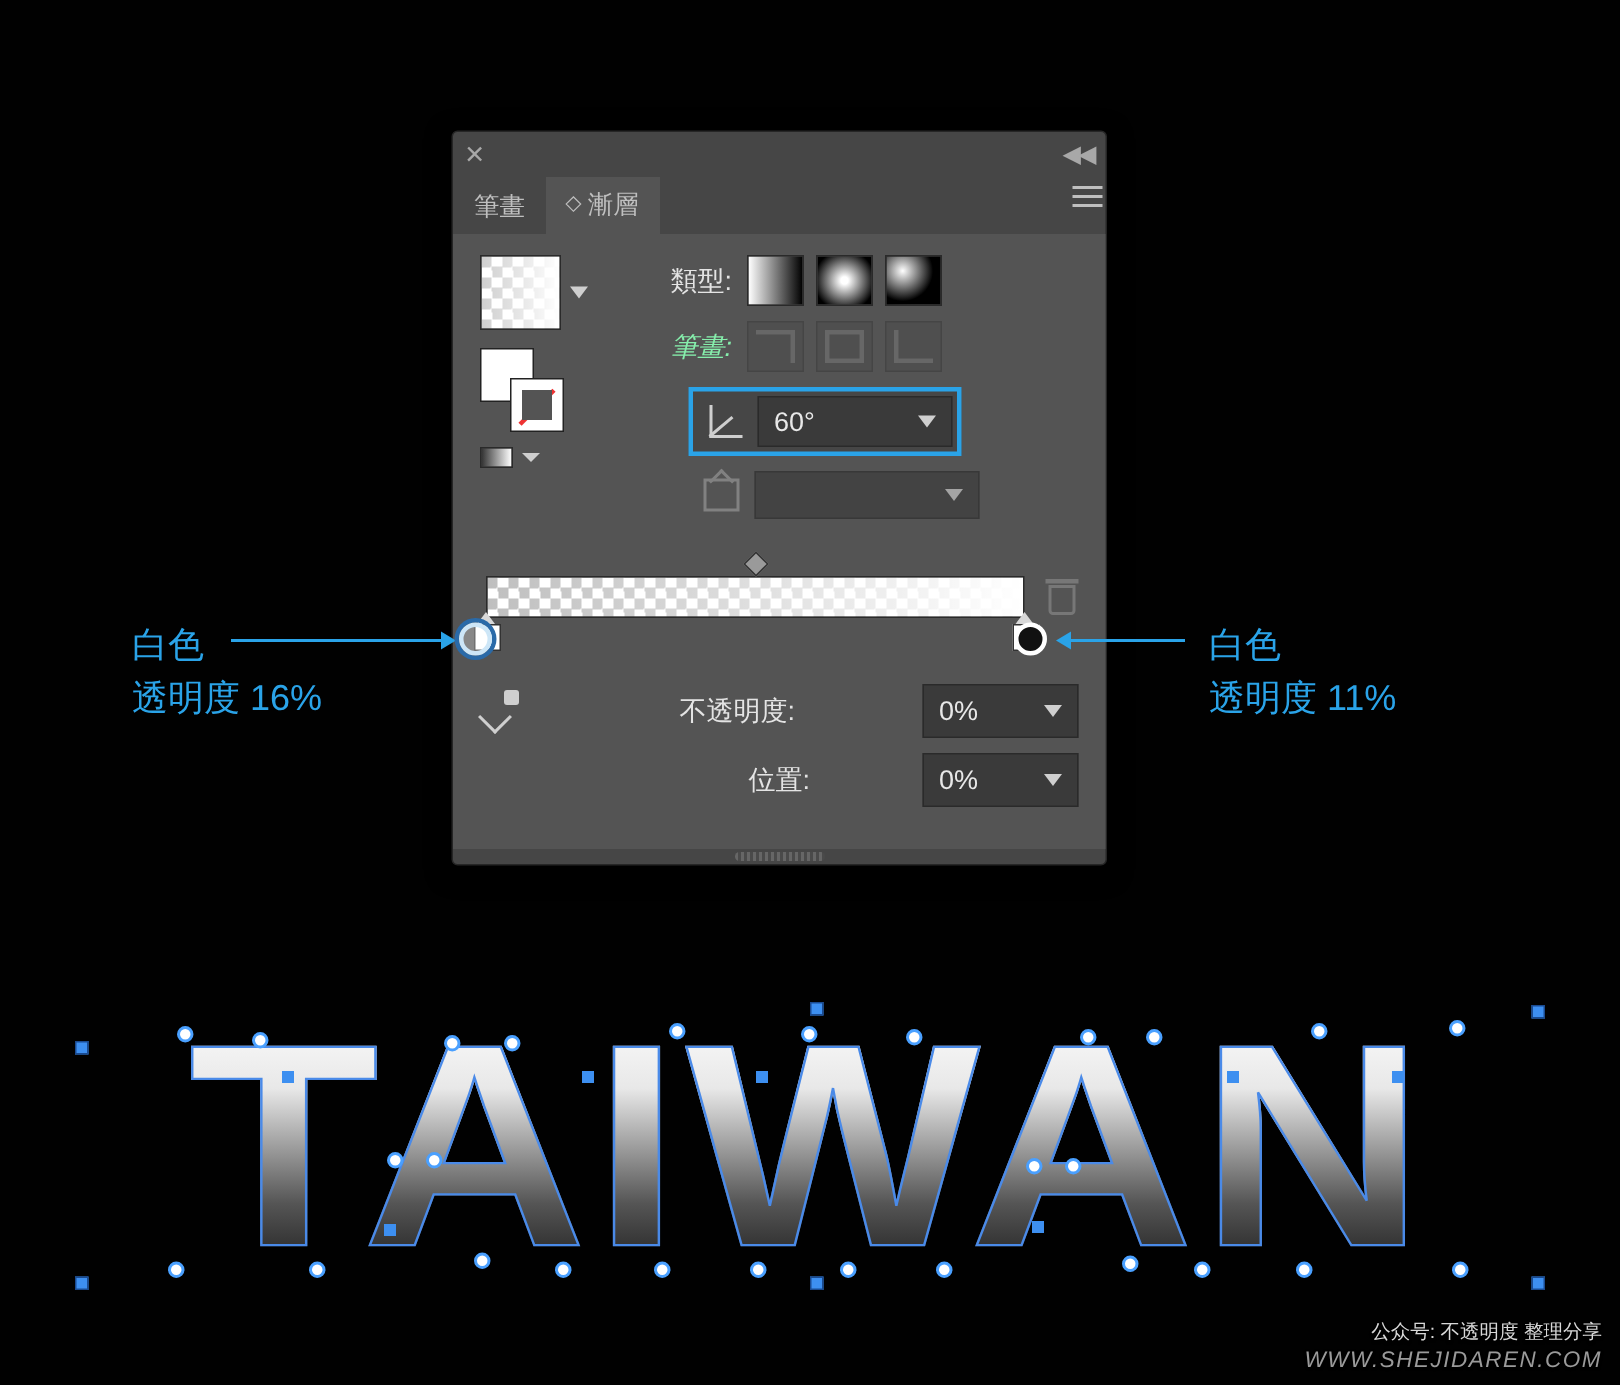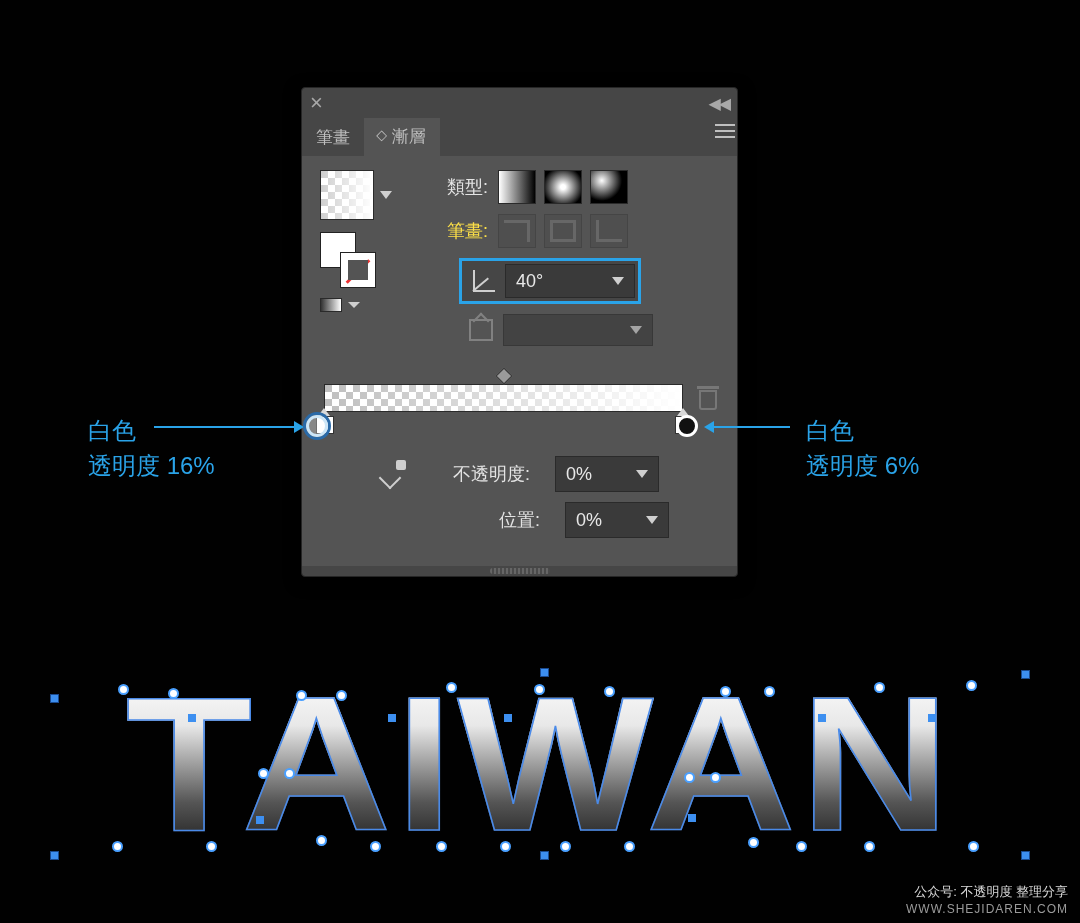--- a/index.html
+++ b/index.html
@@ -14,21 +14,21 @@
   .tab.active { background: #545454; border-bottom: 2px solid #545454; }
   .tab-icon { display: inline-block; transform: rotate(90deg); margin-right: 3px; font-size: 14px; }
   .panel-body { background: #545454; padding: 14px 18px 18px 18px; height: calc(100% - 30px - 38px - 10px); }
   .hamburger { display: inline-flex; flex-direction: column; gap: 4px; padding: 6px 2px; }
   .hamburger span { display: block; width: 20px; height: 2px; background: #bfbfbf; }
   .close-x { font-size: 22px; color: #a8a8a8; line-height: 1; }
   .collapse { font-size: 16px; color: #a8a8a8; letter-spacing: -2px; }
 
   .row { display: flex; align-items: center; margin-bottom: 10px; }
   .label { color: #e4e4e4; font-size: 18px; }
-  .label.dim { color: #fde047; }
+  .label.dim { color: #86efac; font-style: italic; }
 
   .swatch-lg { width: 54px; height: 50px; border: 1px solid #2a2a2a; margin-right: 6px;
     background: repeating-conic-gradient(#fff 0 25%, #cfcfcf 0 50%) 0 0/14px 14px; }
   .caret-down { width: 0; height: 0; border-left: 6px solid transparent; border-right: 6px solid transparent; border-top: 8px solid #cfcfcf; }
 
   .type-btn { width: 38px; height: 34px; border: 1px solid #2a2a2a; margin-right: 8px; }
   .type-linear { background: linear-gradient(to right,#fff,#000); }
   .type-radial { background: radial-gradient(circle at center,#fff 10%,#000 85%); }
   .type-freeform { background: radial-gradient(circle at 30% 30%,#fff,#000 60%), radial-gradient(circle at 70% 70%,#888,#000); }
 
@@ -73,21 +73,21 @@
   .stop.right { right: -8px; }
   .trash { position: absolute; right: -36px; top: 2px; width: 22px; height: 24px; opacity: .5; }
   .trash::before { content: ""; position: absolute; inset: 4px 2px 0 2px; border: 2px solid #9a9a9a; border-radius: 0 0 3px 3px; }
   .trash::after { content: ""; position: absolute; left: 0; right: 0; top: 0; height: 3px; background: #9a9a9a; }
 
   .eyedrop { width: 28px; height: 28px; position: relative; }
   .eyedrop::before { content: ""; position: absolute; left: 2px; bottom: 2px; width: 14px; height: 14px; border: 2px solid #cfcfcf; border-top: none; border-right: none; transform: rotate(-45deg); }
   .eyedrop::after { content: ""; position: absolute; right: 2px; top: 0; width: 10px; height: 10px; background: #cfcfcf; border-radius: 2px; }
 
   .sub-fields { margin-top: 20px; }
-  .sub-fields .row { justify-content: center; gap: 25px; }
+  .sub-fields .row { justify-content: space-between; gap: 25px; }
   .sub-fields .label { width: 120px; text-align: right; }
 
   .grip { position: absolute; left:50%; bottom:2px; transform:translateX(-50%); width:60px; height:6px; border-radius:3px; background: repeating-linear-gradient(90deg,#666 0 2px,#4a4a4a 2px 4px); }
 
   
   .callout { position: absolute; color: #2aa3e8; font-size: 24px; line-height: 1.45; font-weight: 500; }
   .callout-left { left: 88px; top: 414px; text-align: left; }
   .callout-right { left: 806px; top: 414px; text-align: left; }
   .arrow-line { position: absolute; height: 2px; background: #2aa3e8; }
   .arrow-line.l { left: 154px; top: 426px; width: 148px; }
@@ -107,21 +107,21 @@
     -webkit-text-stroke: 1.5px #4a8ae8;
     text-align: center; line-height: 1; user-select: none; white-space: nowrap;
     transform: scaleX(1.08);
   }
   .sel-handle { position: absolute; width: 9px; height: 9px; background: #3d8ff0; border: 1px solid #1a4a90; }
   .anchor-pt { position: absolute; width: 11px; height: 11px; border: 2px solid #4aa0ff; border-radius: 50%; background: #fff; }
   .anchor-sq { position: absolute; width: 8px; height: 8px; background: #3d8ff0; }
 
   
   .watermark { position: absolute; right: 12px; bottom: 6px; text-align: right; font-size: 13px; color: #d8d8d8; line-height: 1.35; text-shadow: 0 1px 2px #000; }
-  .watermark .sub { font-size: 12px; color: #9a9a9a; letter-spacing: 1px; }
+  .watermark .sub { font-size: 15px; color: #9a9a9a; letter-spacing: 1px; font-style: italic; }
 </style>
 </head>
 <body>
 
 <div class="stage">
 
   <div class="panel">
     <div class="panel-top">
       <span class="close-x">×</span>
       <span class="collapse">◀◀</span>
@@ -174,21 +174,21 @@
             <div style="width:10px"></div>
             <div class="stroke-btn inside"></div>
             <div class="stroke-btn center"></div>
             <div class="stroke-btn outside"></div>
           </div>
           <div class="row" style="margin-top:4px;">
             <div style="width:12px"></div>
             <div class="angle-highlight">
               <div class="angle-icon"></div>
               <div class="field-wrap" style="height:34px;">
-                <span class="val" style="min-width:96px;">40°</span>
+                <span class="val" style="min-width:96px;">60°</span>
                 <div class="chev">
                     <div class="caret-down"></div>
                   </div>
               </div>
             </div>
           </div>
           <div class="row" style="margin-top:6px; opacity:.65;">
             <div style="width:22px"></div>
             <div class="aspect-icon"></div>
             <div class="field-wrap" style="height:32px; min-width:150px;">
@@ -238,21 +238,21 @@
 
   <div class="callout callout-left">
     <div>白色</div>
     <div>透明度 16%</div>
   </div>
   <div class="arrow-line l"></div>
   <div class="anno-circle l"></div>
 
   <div class="callout callout-right">
     <div>白色</div>
-    <div>透明度 6%</div>
+    <div>透明度 11%</div>
   </div>
   <div class="arrow-line r"></div>
   <div class="anno-circle r"></div>
 
   <div class="artwork">
     <div class="big-text">TAIWAN</div>
 
     <div class="sel-handle" style="left:2px; top:26px;"></div>
     <div class="sel-handle" style="left:2px; bottom:-2px;"></div>
     <div class="sel-handle" style="right:2px; top:2px;"></div>

